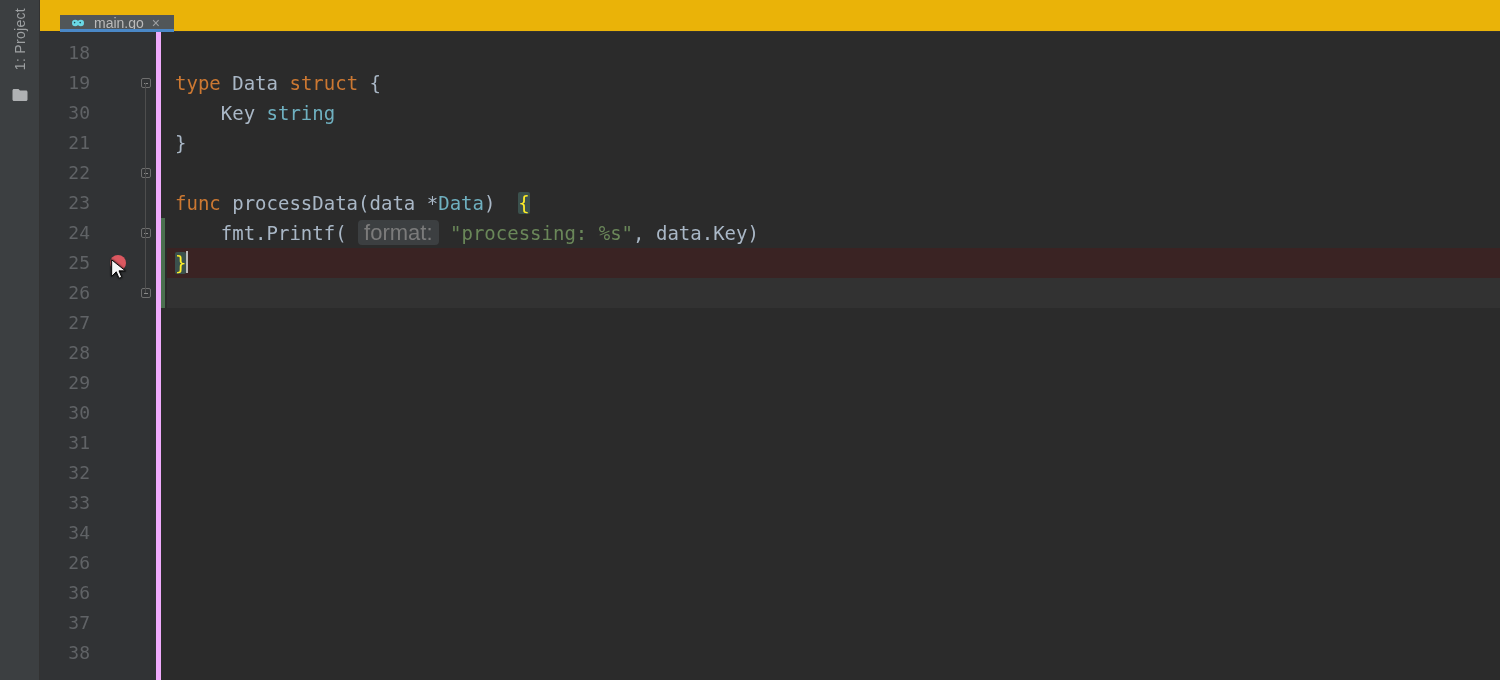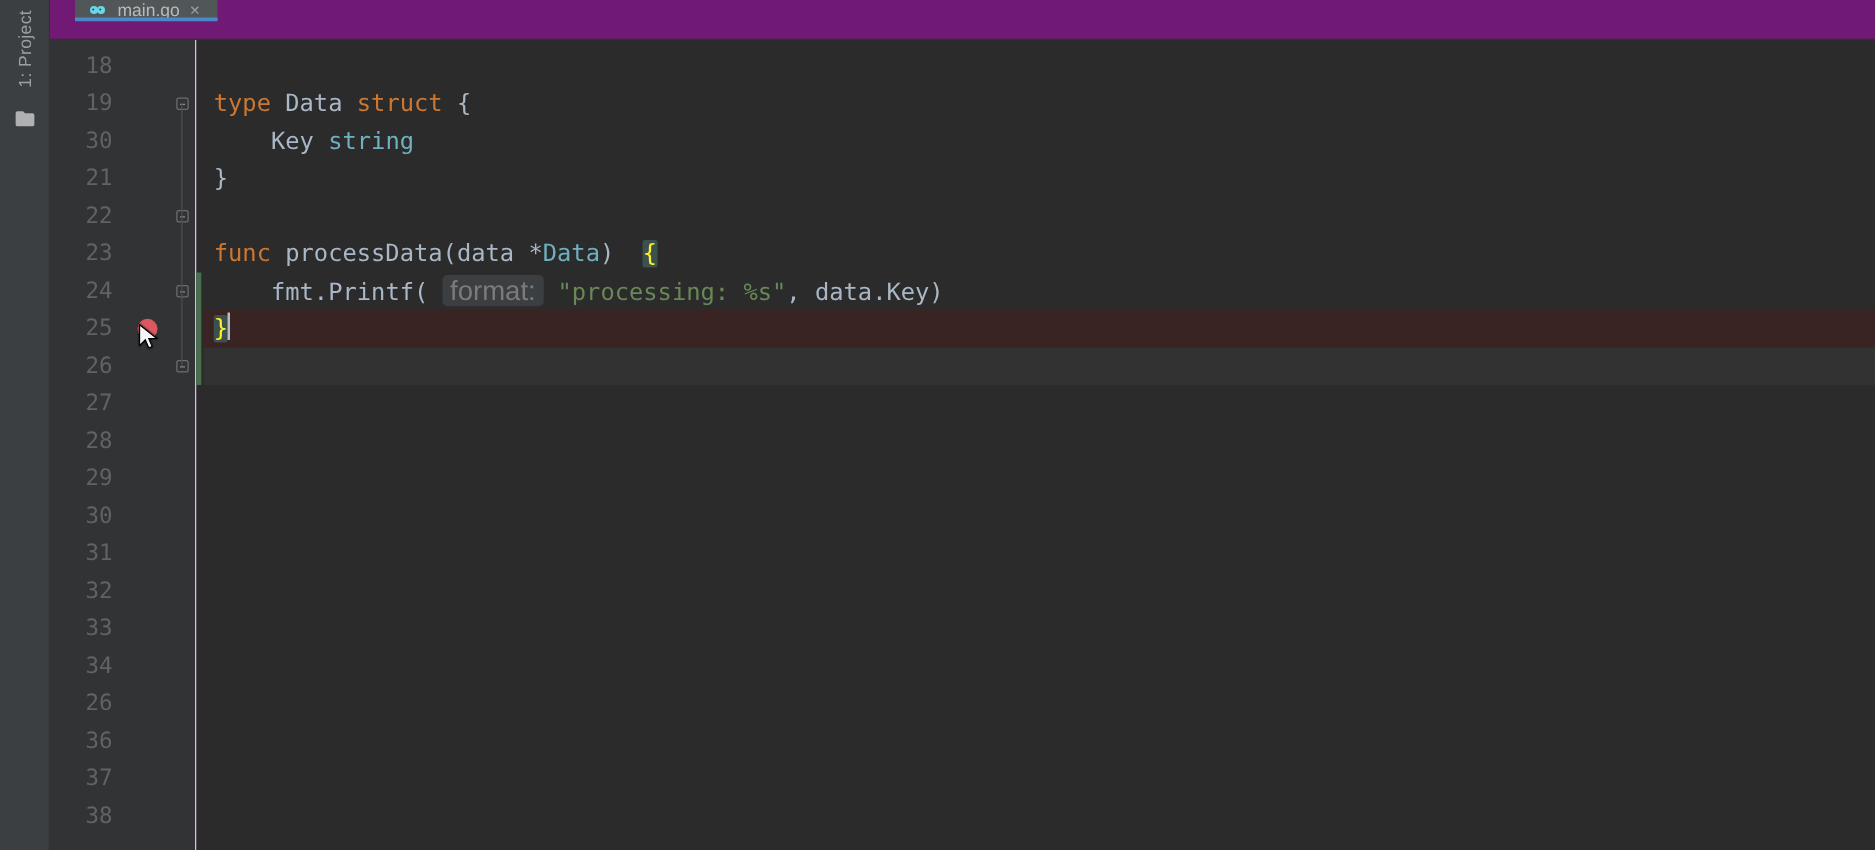--- a/index.html
+++ b/index.html
@@ -37,23 +37,23 @@
     margin-top: 6px;
   }
   .tool-icon svg { width: 18px; height: 18px; }
 
   
   .main-col { flex: 1; display: flex; flex-direction: column; }
 
   
   .tabbar {
     height: 32px;
-    background: #701a75;
-    display: flex;
-    align-items: flex-start;
+    background: #eab308;
+    display: flex;
+    align-items: flex-end;
     border-bottom: 1px solid #323232;
   }
   .tab-spacer-left { width: 20px; }
   .tab {
     display: flex;
     align-items: center;
     padding: 0 14px 0 10px;
     background: #515658;
     color: #bbbbbb;
     font-family: "Helvetica Neue", Arial, sans-serif;
@@ -76,21 +76,21 @@
   .go-icon {
     width: 16px; height: 16px;
     display: inline-flex; align-items: center; justify-content: center;
   }
 
   
   .editor-row { flex: 1; display: flex; background: #2b2b2b; position: relative; }
   .gutters {
     display: flex;
     background: #313335;
-    border-right: 1px solid #f0abfc;
+    border-right: 5px solid #f0abfc;
     user-select: none;
     position: relative;
   }
   .linenos {
     width: 60px;
     padding-top: 6px;
     display: flex;
     flex-direction: column;
   }
   .lineno {

